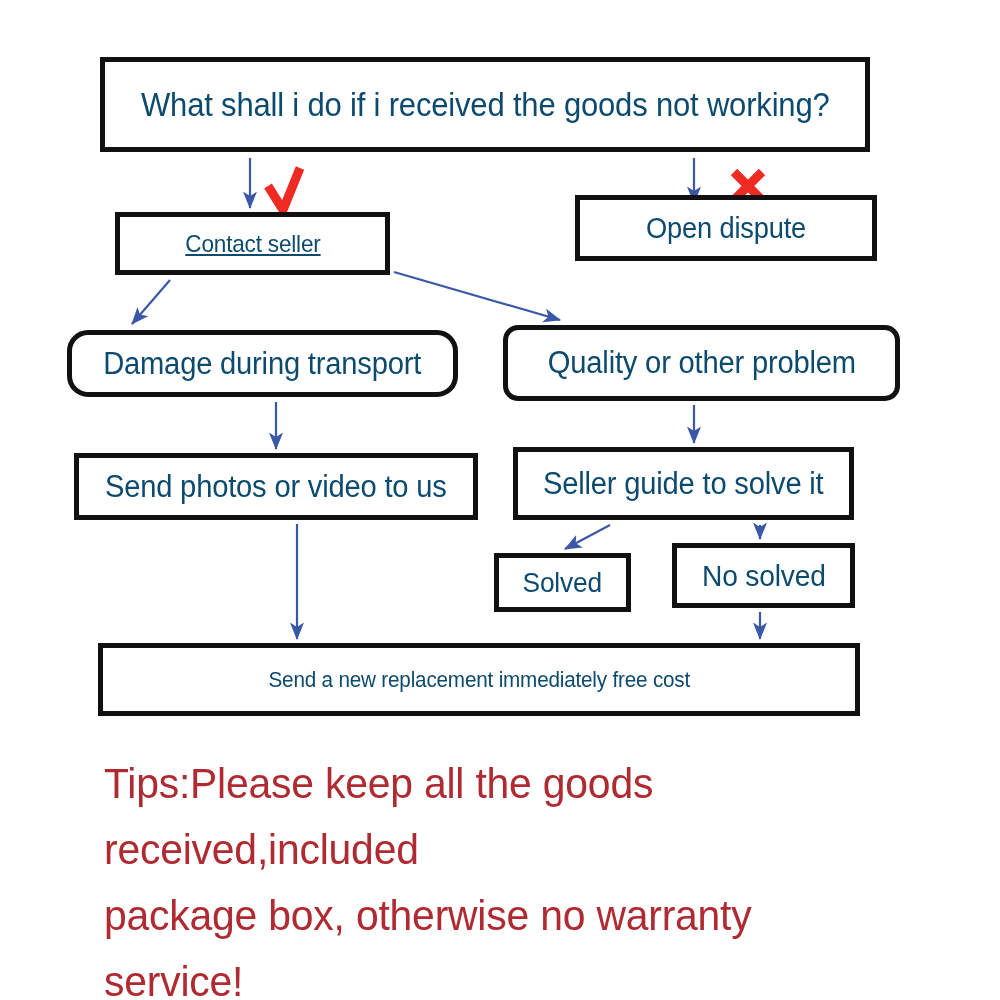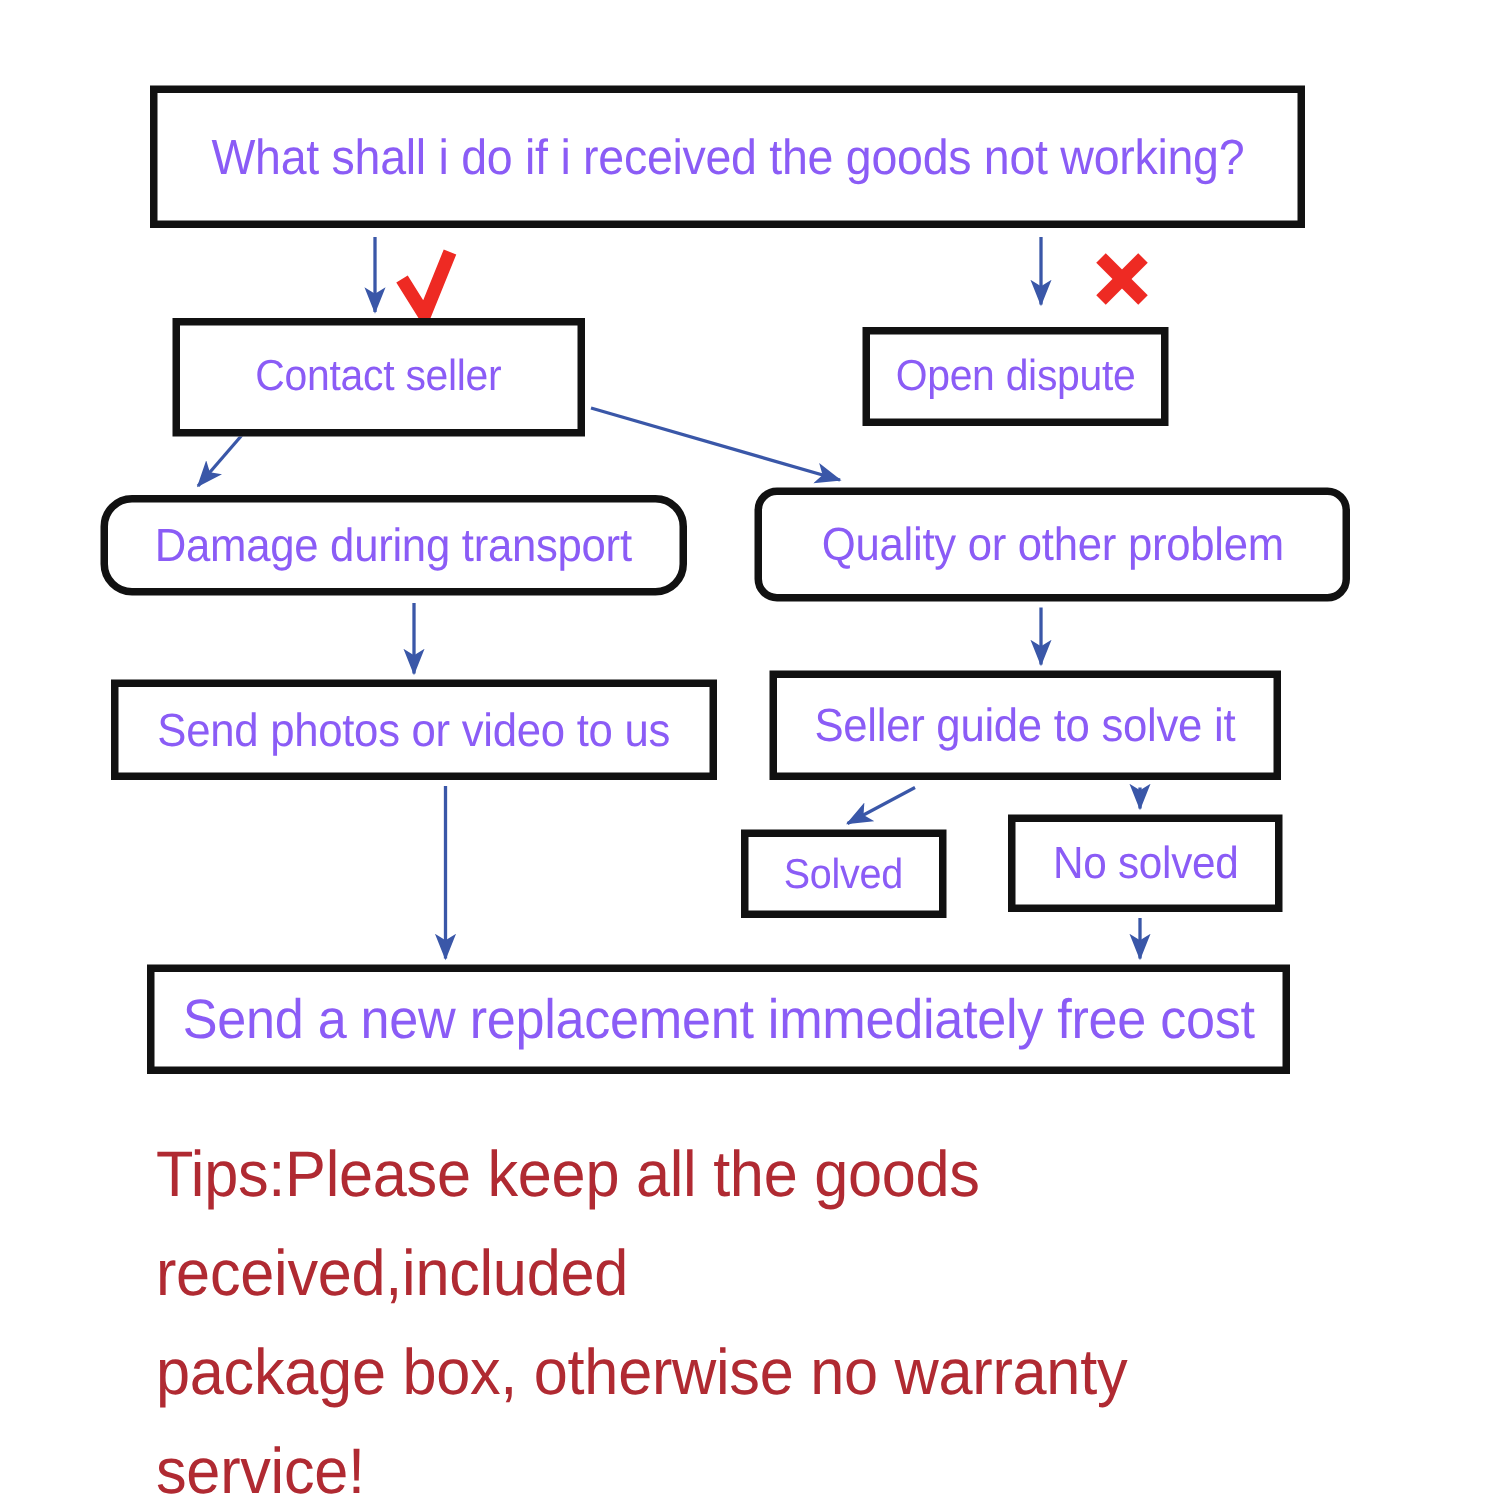--- a/index.html
+++ b/index.html
@@ -16,40 +16,40 @@
     font-family: "Liberation Sans", sans-serif;
   }
   .flow-box {
     position: absolute;
     box-sizing: border-box;
     border: 5px solid #111111;
     background: #ffffff;
     display: flex;
     align-items: center;
     justify-content: center;
-    color: #8b5cf6;
+    color: #0c4a6e;
     font-family: "Liberation Sans", sans-serif;
     font-weight: 400;
     white-space: nowrap;
     letter-spacing: -0.2px;
   }
   .flow-box span {
     display: block;
     transform: scaleX(0.94);
   }
   #box-root      { left: 100px;  top: 57px;  width: 770px; height: 95px;  font-size: 33px; }
-  #box-contact   { left: 115px;  top: 212px; width: 275px; height: 79px;  font-size: 29px; }
-  #box-dispute   { left: 575px;  top: 218px; width: 204px; height: 66px;  font-size: 29px; align-items: center; }
+  #box-contact   { left: 115px;  top: 212px; width: 275px; height: 63px;  font-size: 24px; text-decoration: underline; }
+  #box-dispute   { left: 575px;  top: 195px; width: 302px; height: 66px;  font-size: 29px; align-items: center; }
   #box-damage    { left: 67px;   top: 330px; width: 391px; height: 67px;  font-size: 31px; border-radius: 21px; }
   #box-quality   { left: 503px;  top: 325px; width: 397px; height: 76px;  font-size: 31px; border-radius: 15px; }
   #box-photos    { left: 74px;   top: 453px; width: 404px; height: 67px;  font-size: 31px; }
   #box-guide     { left: 513px;  top: 447px; width: 341px; height: 73px;  font-size: 31px; }
   #box-solved    { left: 494px;  top: 553px; width: 137px; height: 59px;  font-size: 28px; }
   #box-nosolved  { left: 672px;  top: 543px; width: 183px; height: 65px;  font-size: 30px; }
-  #box-replace   { left: 98px;   top: 643px; width: 762px; height: 73px;  font-size: 37px; }
+  #box-replace   { left: 98px;   top: 643px; width: 762px; height: 73px;  font-size: 22px; }
 
   #svg-layer {
     position: absolute;
     left: 0; top: 0;
     width: 1000px;
     height: 1000px;
     pointer-events: none;
   }
   .tips {
     position: absolute;

